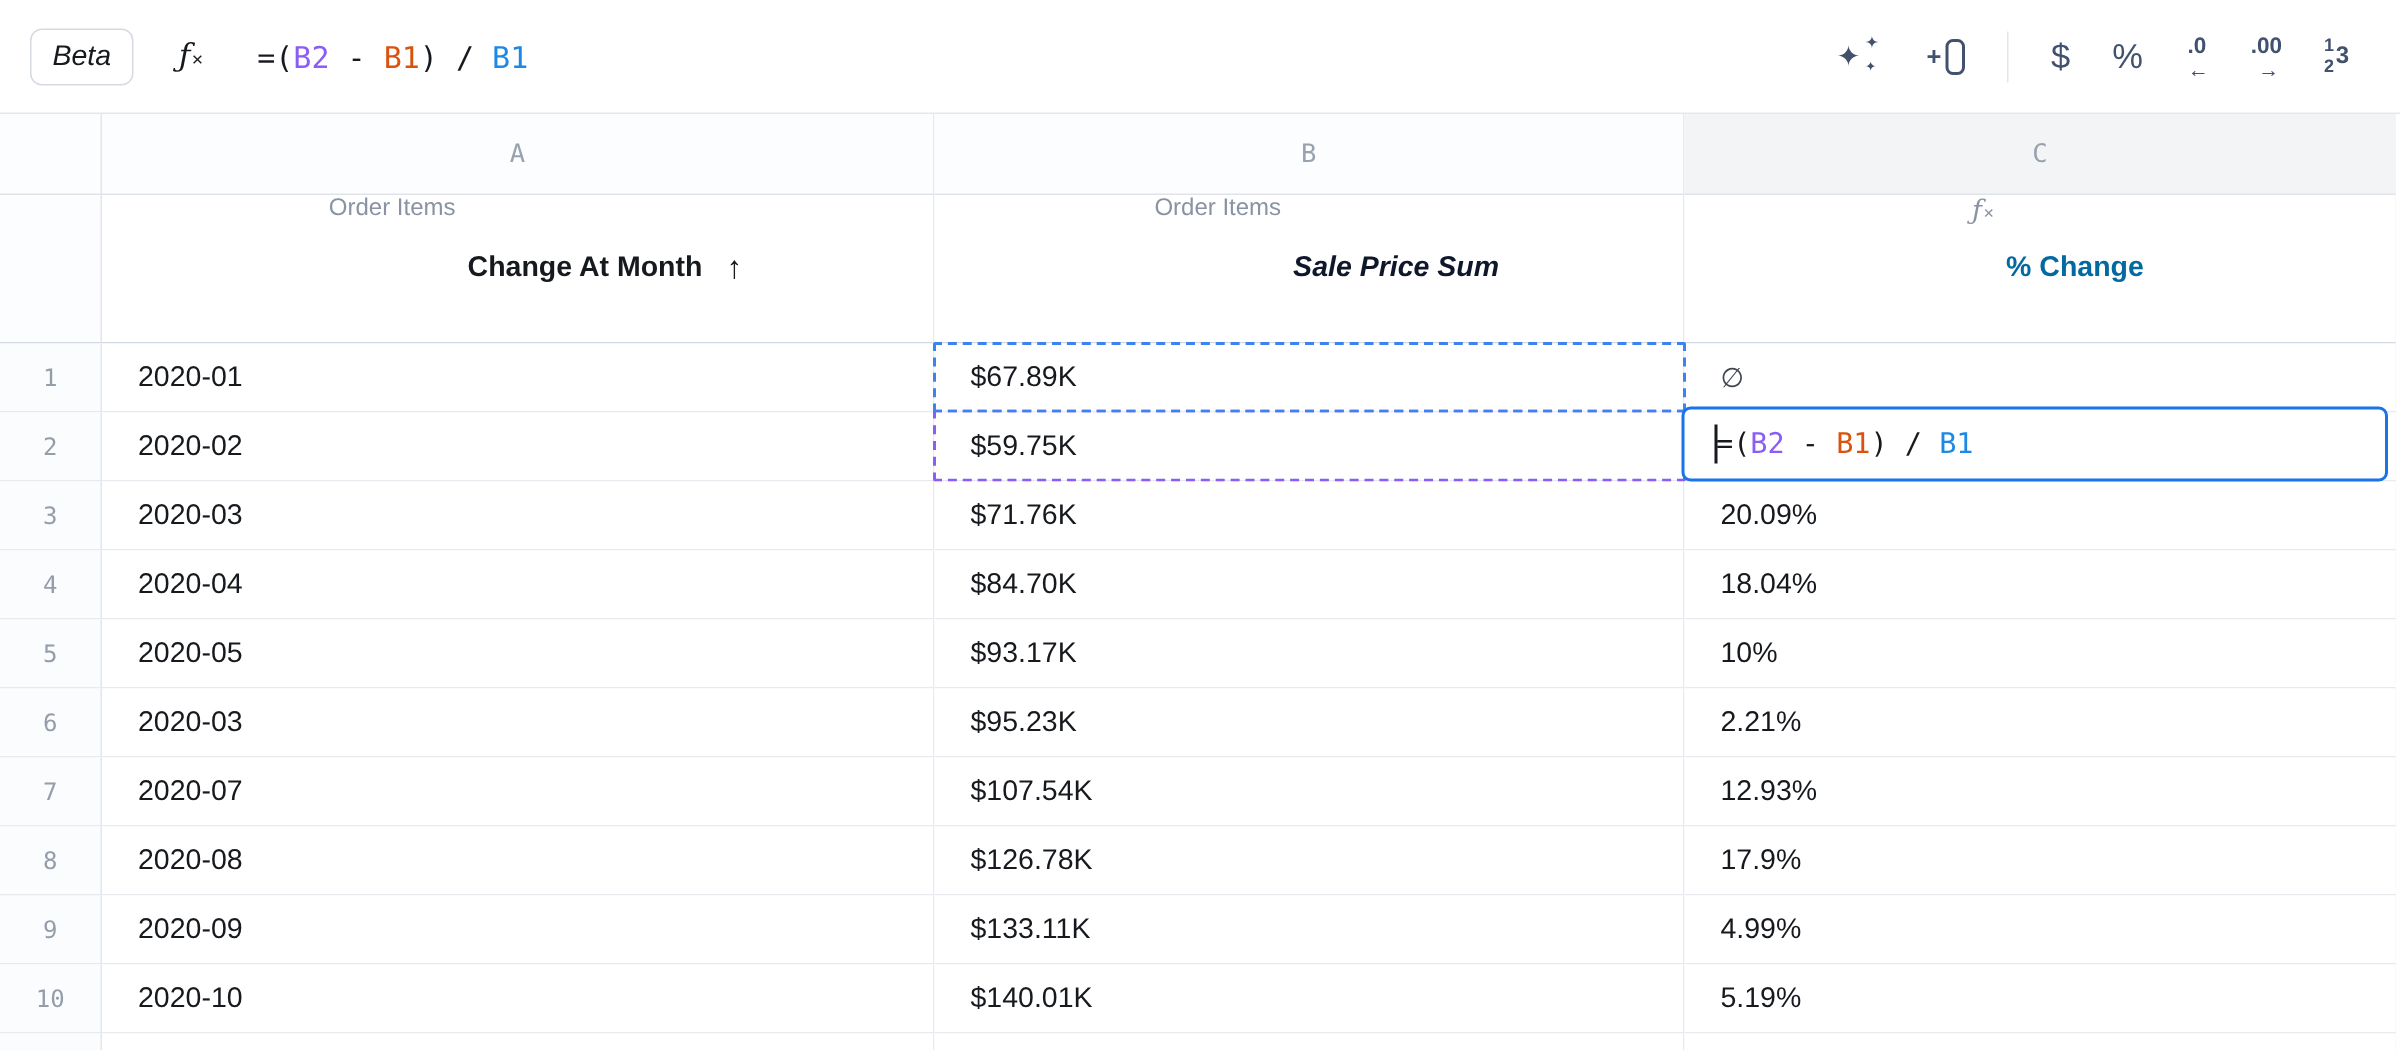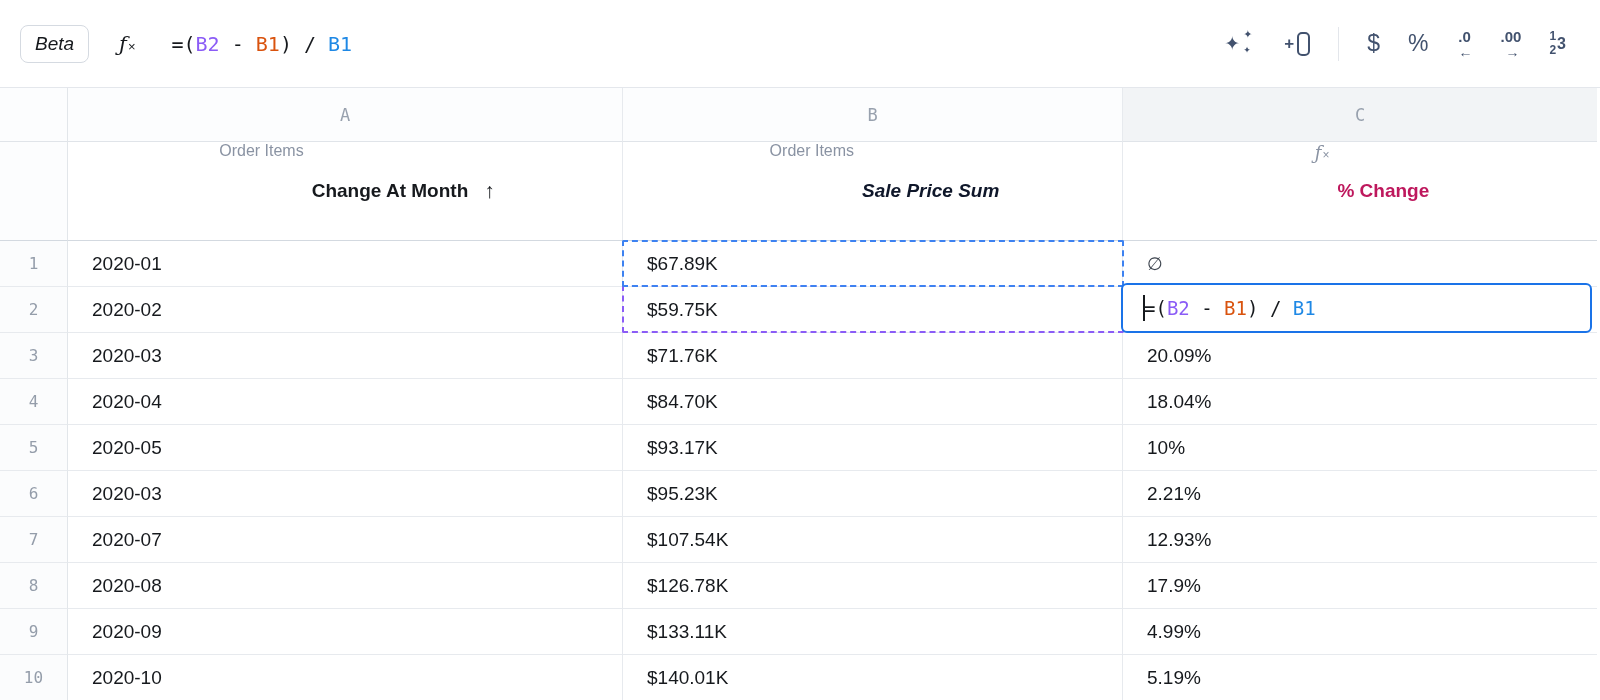--- a/index.html
+++ b/index.html
@@ -5,21 +5,21 @@
   * { box-sizing: border-box; }
   html,body { margin:0; padding:0; }
   body {
     width:1600px; height:700px; overflow:hidden; background:#fff;
     font-family:"Liberation Sans", sans-serif; color:#16191d;
     -webkit-font-smoothing:antialiased;
   }
 
   
   .toolbar {
-    height:88px; border-bottom:1px solid #e4e7ec;
+    height:76px; border-bottom:1px solid #e4e7ec;
     display:flex; align-items:center; justify-content:space-between;
     padding:0 34px 0 20px; background:#fff;
   }
   .tb-left { display:flex; align-items:center; }
   .beta-badge {
     border:1.5px solid #d5dae1; border-radius:8px; padding:7px 14px;
     font-style:italic; font-size:19px; color:#16191d; background:#fff;
   }
   .fx-glyph { margin-left:30px; font-size:21px; color:#16191d; }
   .fx-glyph .f { font-style:italic; font-family:"DejaVu Serif", serif; }
@@ -67,21 +67,21 @@
   .hdr-cell {
     height:99px; border-bottom:1px solid #d3d9e0; background:#fff;
     display:flex; flex-direction:row; justify-content:center; gap:8px;
     padding-left:24px;
   }
   .hdr-corner { height:99px; border-bottom:1px solid #d3d9e0; background:#fcfdfe; }
   .hdr-src { color:#8a93a3; font-size:16px; }
   .hdr-field { font-size:19px; font-weight:700; display:flex; align-items:center; }
   .hdr-field.field-a { color:#16191d; }
   .hdr-field.field-b { color:#0f172a;font-style:italic; }
-  .hdr-field.field-c { color:#be185d; }
+  .hdr-field.field-c { color:#0369a1; }
   .sort-arrow { font-weight:400; font-size:21px; margin-left:16px; color:#16191d; }
   .hdr-fx { color:#8a93a3; font-size:18px; }
   .hdr-fx .f { font-style:italic; font-family:"DejaVu Serif", serif; }
   .hdr-fx .x { font-size:12px; margin-left:1px; }
 
   .cell {
     height:46px; border-bottom:1px solid #e7eaee; background:#fff;
     display:flex; align-items:center; padding-left:24px; font-size:19px; color:#16191d;
   }
   .cell-num {

